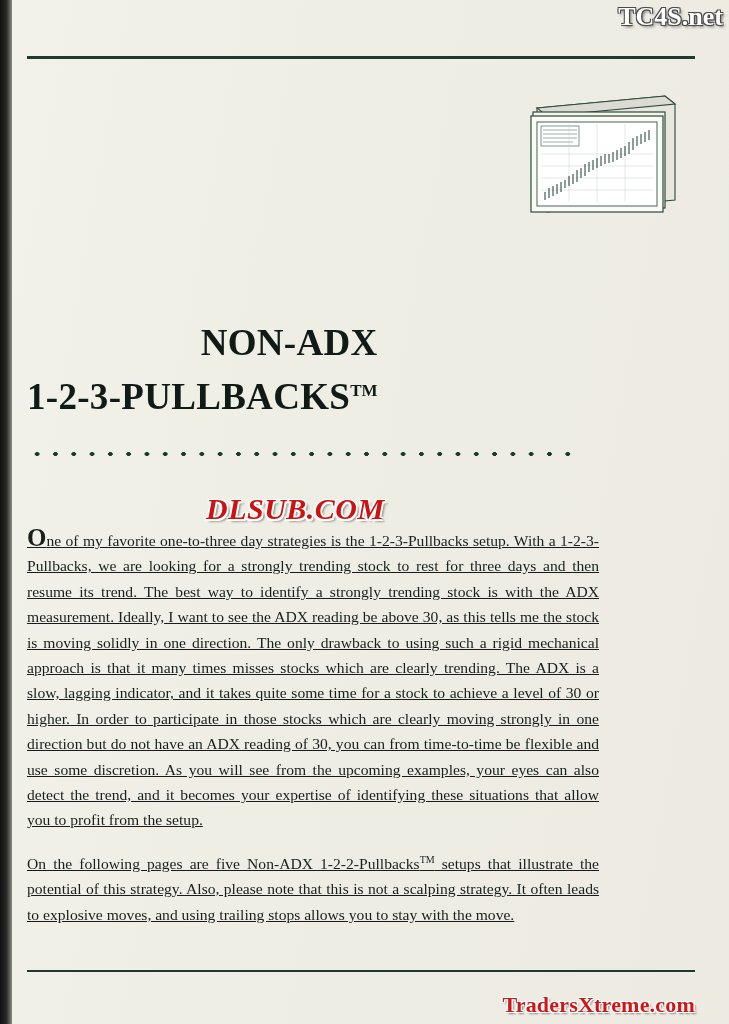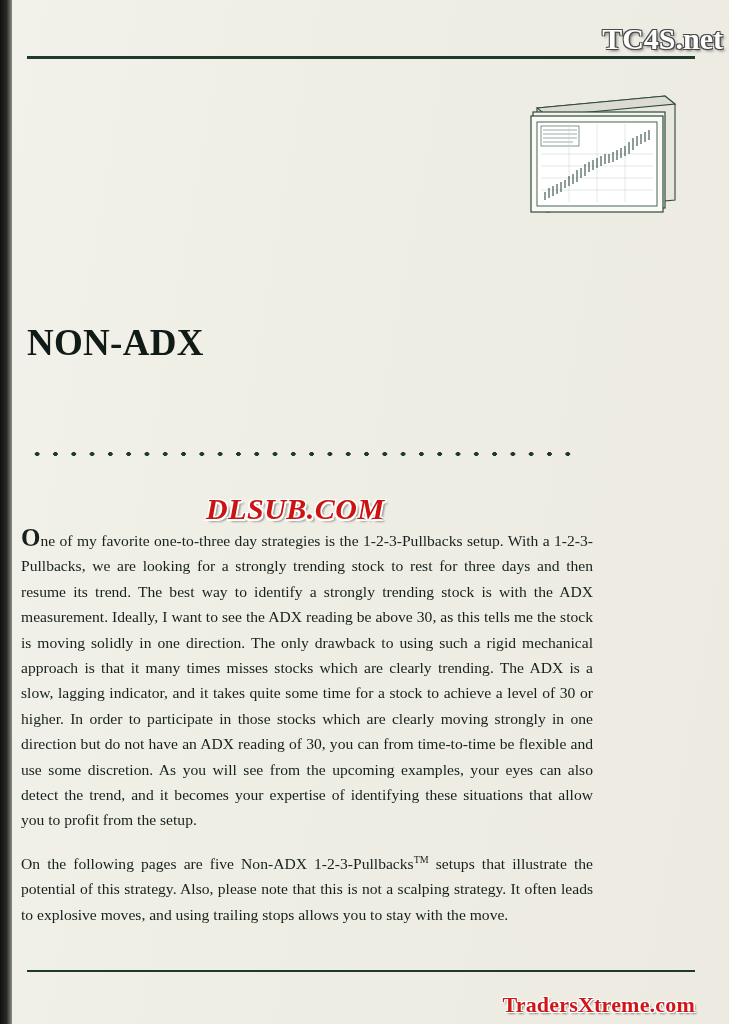--- a/index.html
+++ b/index.html
@@ -32,28 +32,27 @@
     background: linear-gradient(90deg, #0f0f0f 0%, #2a2a28 55%, #8d8d85 100%);
   }
 
   
   .wm-top {
     position: absolute;
     top: 2px;
     right: 6px;
     font-family: "Liberation Serif", serif;
     font-weight: bold;
-    font-size: 30px;
+    font-size: 26px;
     color: #ffffff;
     text-shadow:
       -1px -1px 0 #4a4a4a, 1px -1px 0 #4a4a4a,
       -1px 1px 0 #4a4a4a, 1px 1px 0 #4a4a4a,
       2px 2px 3px rgba(0,0,0,0.55);
     letter-spacing: 0px;
-    margin-top: 20px;
   }
 
   
   .top-rule {
     position: absolute;
     left: 27px;
     right: 34px;
     top: 56px;
     height: 3px;
     background: #20392f;
@@ -137,23 +136,24 @@
       -1.5px -1.5px 0 #ffffff, 1.5px -1.5px 0 #ffffff,
       -1.5px 1.5px 0 #ffffff, 1.5px 1.5px 0 #ffffff,
       0 0 2px #ffffff,
       3px 3px 2px rgba(0,0,0,0.35);
     letter-spacing: 0.5px;
   }
 
   
   .body-col {
     position: absolute;
-    left: 21px;
+    left: 27px;
     top: 528px;
     width: 572px;
+    text-decoration: underline;
   }
   p.para {
     margin: 0 0 18px 0;
     font-family: "Liberation Serif", serif;
     font-size: 15.6px;
     line-height: 1.63;
     text-align: justify;
     color: #16201c;
   }
   .dropcap {
@@ -259,28 +259,31 @@
         <line x1="112" y1="46" x2="112" y2="56"></line>
         <line x1="116" y1="44" x2="116" y2="54"></line>
         <line x1="120" y1="42" x2="120" y2="52"></line>
       </g>
     </svg>
   </div>
 
 
   <div class="title">
     <div>NON-ADX</div>
+    <div>
+      <span>1-2-3-PULLBACKS</span><span class="tm">TM</span>
+    </div>
   </div>
 
   <div class="dots"></div>
 
   <div class="wm-mid">DLSUB.COM</div>
 
   <div class="body-col">
     <p class="para"><span class="dropcap">O</span><span>ne of my favorite one-to-three day strategies is the 1-2-3-Pullbacks setup. With a 1-2-3-Pullbacks, we are looking for a strongly trending stock to rest for three days and then resume its trend. The best way to identify a strongly trending stock is with the ADX measurement. Ideally, I want to see the ADX reading be above 30, as this tells me the stock is moving solidly in one direction. The only drawback to using such a rigid mechanical approach is that it many times misses stocks which are clearly trending. The ADX is a slow, lagging indicator, and it takes quite some time for a stock to achieve a level of 30 or higher. In order to participate in those stocks which are clearly moving strongly in one direction but do not have an ADX reading of 30, you can from time-to-time be flexible and use some discretion. As you will see from the upcoming examples, your eyes can also detect the trend, and it becomes your expertise of identifying these situations that allow you to profit from the setup.</span></p>
-    <p class="para"><span>On the following pages are five Non-ADX 1-2-3-Pullbacks</span><span class="sup">TM</span><span> setups that illustrate the potential of this strategy. Also, please note that this is not a scalping strategy. It often leads to explosive moves, and using trailing stops allows you to stay with the move.</span></p>
+    <p class="para"><span>On the following pages are five Non-ADX 1-2-2-Pullbacks</span><span class="sup">TM</span><span> setups that illustrate the potential of this strategy. Also, please note that this is not a scalping strategy. It often leads to explosive moves, and using trailing stops allows you to stay with the move.</span></p>
   </div>
 
   <div class="bottom-rule"></div>
 
   <div class="wm-bottom">TradersXtreme.com</div>
 
 </div>
 
 </body></html>

